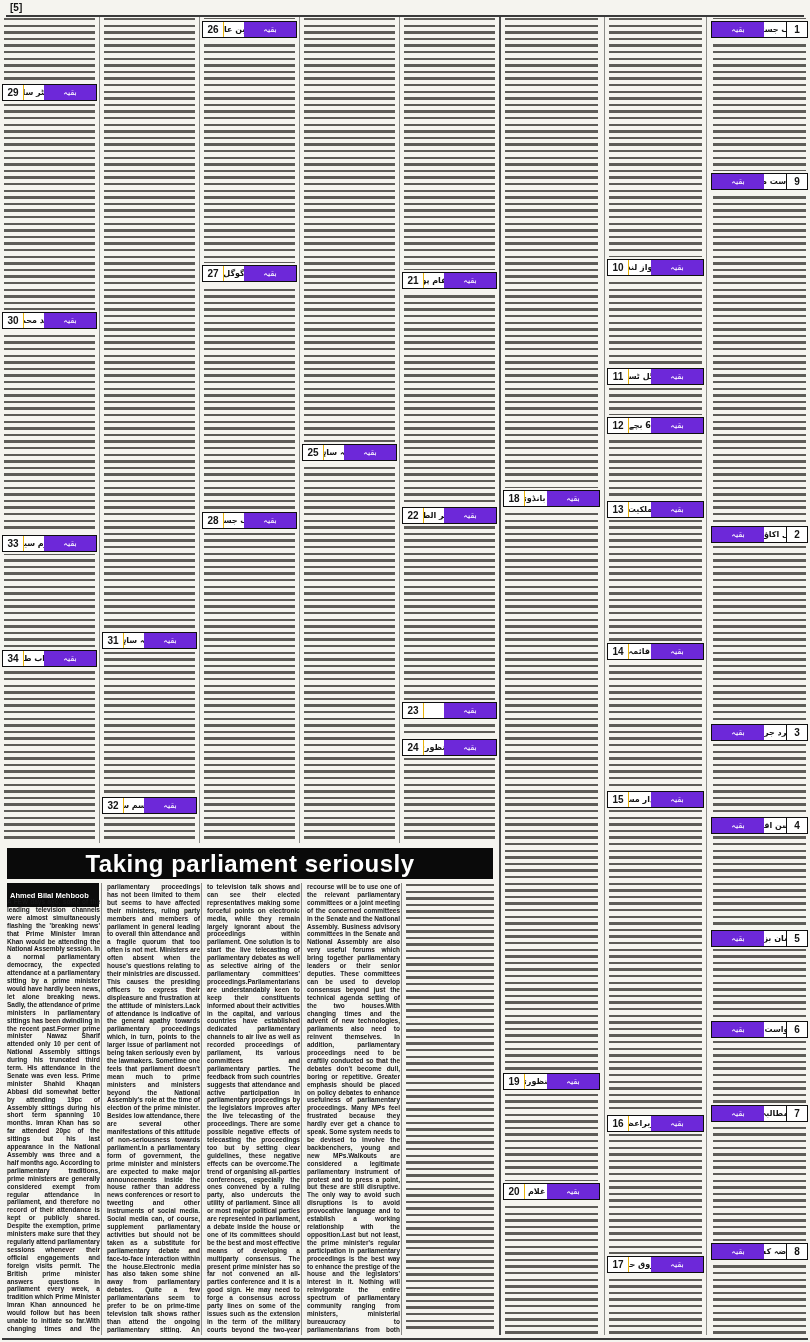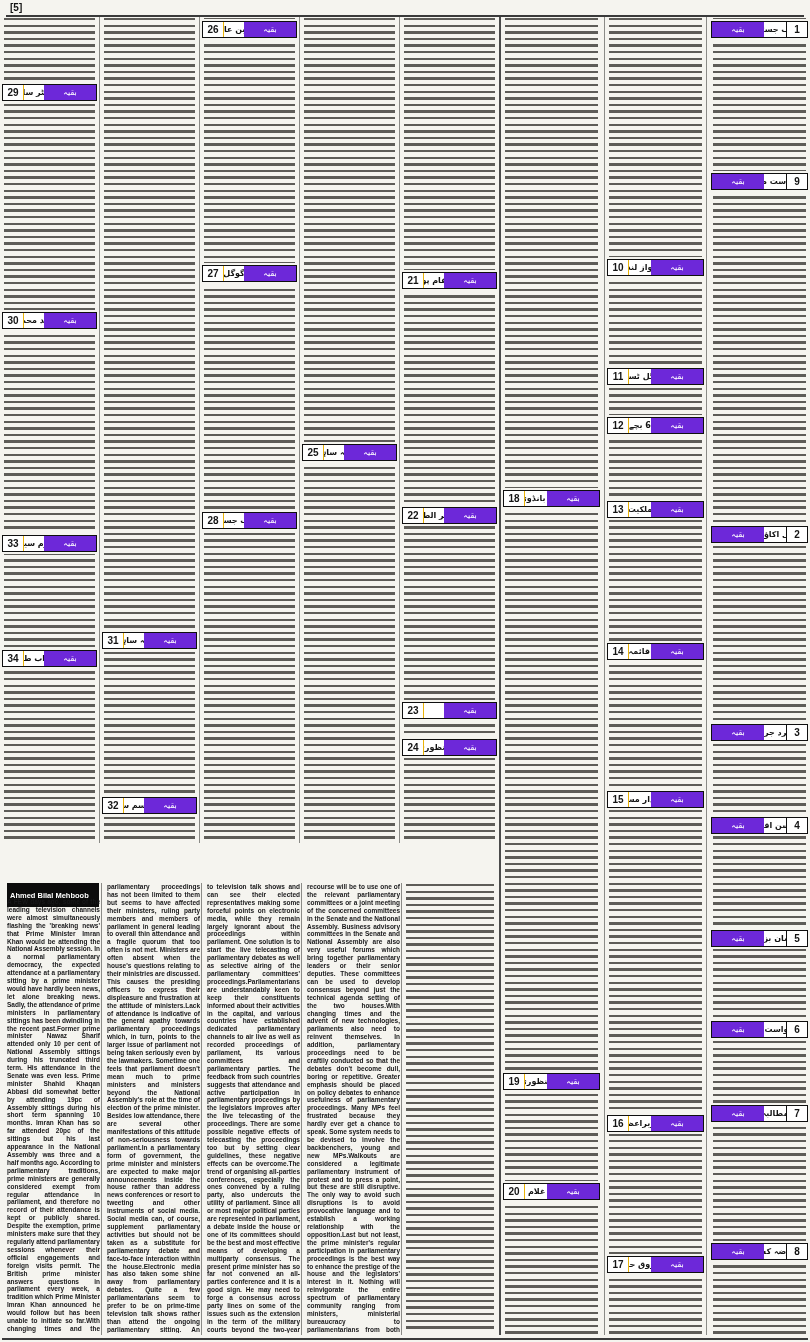--- a/index.html
+++ b/index.html
@@ -319,20 +319,21 @@
           <div class="cbox flip">
             <div class="num">8</div>
             <div class="title">مقبوضہ کشمیر</div>
             <div class="baq">بقیہ</div>
           </div>
         </div>
       </div>
     </div>
 
   <div class="article">
+    <div class="headline-bar">Taking parliament seriously</div>
     <div class="byline-box">Ahmed Bilal Mehboob</div>
     <div class="acol first" style="left:5px;">A FEW days ago, some of the leading television channels were almost simultaneously flashing the 'breaking news' that Prime Minister Imran Khan would be attending the National Assembly session. In a normal parliamentary democracy, the expected attendance at a parliamentary sitting by a prime minister would have hardly been news, let alone breaking news. Sadly, the attendance of prime ministers in parliamentary sittings has been dwindling in the recent past.Former prime minister Nawaz Sharif attended only 10 per cent of National Assembly sittings during his truncated third term. His attendance in the Senate was even less. Prime minister Shahid Khaqan Abbasi did somewhat better by attending 19pc of Assembly sittings during his short term spanning 10 months. Imran Khan has so far attended 20pc of the sittings but his last appearance in the National Assembly was three and a half months ago. According to parliamentary traditions, prime ministers are generally considered exempt from regular attendance in parliament, and therefore no record of their attendance is kept or publicly shared. Despite the exemption, prime ministers make sure that they regularly attend parliamentary sessions whenever their official engagements and foreign visits permit. The British prime minister answers questions in parliament every week, a tradition which Prime Minister Imran Khan announced he would follow but has been unable to initiate so far.With changing times and the advent of new technologies, legislatures need to reinvent themselves.Successive Pakistani prime ministers' general lack of interest in</div>
     <div class="acol" style="left:105px;">parliamentary proceedings has not been limited to them but seems to have affected their ministers, ruling party members and members of parliament in general leading to overall thin attendance and a fragile quorum that too often is not met. Ministers are often absent when the house's questions relating to their ministries are discussed. This causes the presiding officers to express their displeasure and frustration at the attitude of ministers.Lack of attendance is indicative of the general apathy towards parliamentary proceedings which, in turn, points to the larger issue of parliament not being taken seriously even by the lawmakers. Sometime one feels that parliament doesn't mean much to prime ministers and ministers beyond the National Assembly's role at the time of election of the prime minister. Besides low attendance, there are several other manifestations of this attitude of non-seriousness towards parliament.In a parliamentary form of government, the prime minister and ministers are expected to make major announcements inside the house rather than address news conferences or resort to tweeting and other instruments of social media. Social media can, of course, supplement parliamentary activities but should not be taken as a substitute for parliamentary debate and face-to-face interaction within the house.Electronic media has also taken some shine away from parliamentary debates. Quite a few parliamentarians seem to prefer to be on prime-time television talk shows rather than attend the ongoing parliamentary sitting. An obvious reason for this is that the people in their constituency have better access</div>
     <div class="acol" style="left:205px;">to television talk shows and can see their elected representatives making some forceful points on electronic media, while they remain largely ignorant about the proceedings within parliament. One solution is to start the live telecasting of parliamentary debates as well as selective airing of the parliamentary committees' proceedings.Parliamentarians are understandably keen to keep their constituents informed about their activities in the capital, and various countries have established dedicated parliamentary channels to air live as well as recorded proceedings of parliament, its various committees and parliamentary parties. The feedback from such countries suggests that attendance and active participation in parliamentary proceedings by the legislators improves after the live telecasting of the proceedings. There are some possible negative effects of telecasting the proceedings too but by setting clear guidelines, these negative effects can be overcome.The trend of organising all-parties conferences, especially the ones convened by a ruling party, also undercuts the utility of parliament. Since all or most major political parties are represented in parliament, a debate inside the house or one of its committees should be the best and most effective means of developing a multiparty consensus. The present prime minister has so far not convened an all-parties conference and it is a good sign. He may need to forge a consensus across party lines on some of the issues such as the extension in the term of the military courts beyond the two-year period sanctioned earlier by parliament.The best</div>
     <div class="acol" style="left:305px;">recourse will be to use one of the relevant parliamentary committees or a joint meeting of the concerned committees in the Senate and the National Assembly. Business advisory committees in the Senate and National Assembly are also very useful forums which bring together parliamentary leaders or their senior deputies. These committees can be used to develop consensus beyond just the technical agenda setting of the two houses.With changing times and the advent of new technologies, parliaments also need to reinvent themselves. In addition, parliamentary proceedings need to be craftily conducted so that the debates don't become dull, boring or repetitive. Greater emphasis should be placed on policy debates to enhance usefulness of parliamentary proceedings. Many MPs feel frustrated because they hardly ever get a chance to speak. Some system needs to be devised to involve the backbenchers, young and new MPs.Walkouts are considered a legitimate parliamentary instrument of protest and to press a point, but these are still disruptive. The only way to avoid such disruptions is to avoid provocative language and to establish a working relationship with the opposition.Last but not least, the prime minister's regular participation in parliamentary proceedings is the best way to enhance the prestige of the house and the legislators' interest in it. Nothing will reinvigorate the entire spectrum of parliamentary community ranging from ministers, ministerial bureaucracy to parliamentarians from both sides of the aisle more than a regular prime minister's question time in parliament.</div>
     <div class="ufiller">
       <div class="utext"></div>
     </div>
   </div>
 </div>

